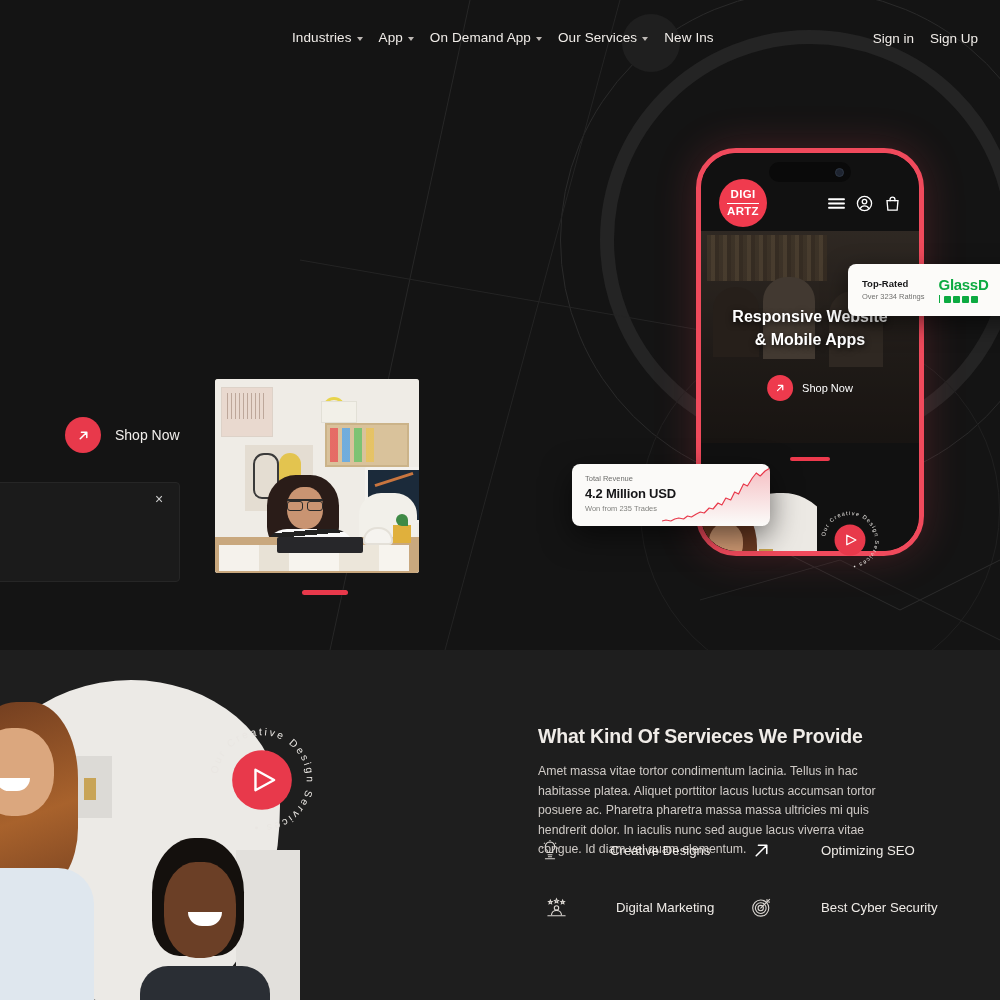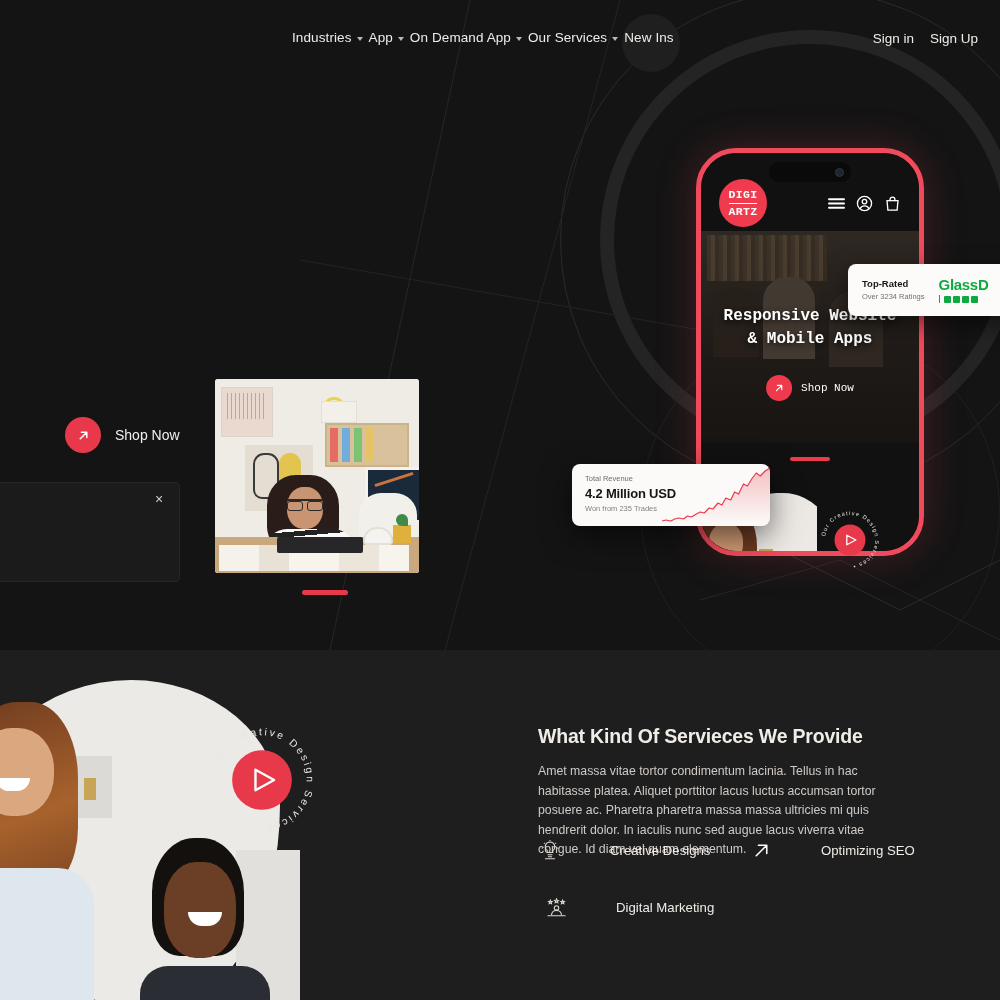--- a/index.html
+++ b/index.html
@@ -46,21 +46,21 @@
     cursor:pointer; font-family:"Liberation Sans", sans-serif;
   }
 
   
   .nav {
     position:absolute; left:0; top:0; width:1000px; height:82px;
     display:flex; align-items:center; z-index:30;
   }
   .nav-center {
     position:absolute; left:292px; top:30px;
-    display:flex; align-items:flex-start; gap:6px;
+    display:flex; align-items:flex-start; gap:16px;
   }
   .nav-item {
     font-size:13.5px; color:#f0ece8; letter-spacing:.1px;
     display:flex; align-items:center; gap:5px; cursor:pointer; white-space:nowrap;
   }
   .caret {
     width:0;height:0;border-left:3.5px solid transparent;border-right:3.5px solid transparent;
     border-top:4px solid #bdb8b4; margin-top:2px;
   }
   .nav-right {
@@ -149,21 +149,21 @@
 
   .slider-bar {
     position:absolute; left:302px; top:590px; width:46px; height:5px;
     background:#e8394b; border-radius:3px; cursor:pointer;
   }
 
   
   .phone {
     position:absolute; left:696px; top:148px; width:228px; height:408px;
     border:5px solid #f04a5c; border-radius:40px; background:#0e0e0e;
-    overflow:hidden; box-shadow:0 0 42px rgba(240,74,92,.22);font-family:Liberation Mono, monospace;
+    overflow:hidden; box-shadow:0 0 42px rgba(240,74,92,.22);
   }
   .phone-inner { position:absolute; inset:0; border-radius:35px; overflow:hidden; background:#111; }
   .notch {
     position:absolute; left:50%; transform:translateX(-50%); top:9px;
     width:82px; height:20px; background:#0a0a0a; border-radius:12px;
     display:flex; align-items:center; justify-content:flex-end; padding-right:7px;
   }
   .notch-dot { width:9px;height:9px;border-radius:50%;background:#1e2430;border:1.5px solid #2e3644; }
   .ph-topbar {
     position:absolute; left:0; top:0; width:100%; height:78px;
@@ -540,13 +540,25 @@
         <path d="M18.4 4.4l.55 1.25 1.35.13-1.02.92.3 1.33-1.18-.7-1.18.7.3-1.33-1.02-.92 1.35-.13z"></path>
         <circle cx="12" cy="12.4" r="2.3"></circle>
         <path d="M6.8 20.2c0-3.1 2.3-5.2 5.2-5.2s5.2 2.1 5.2 5.2"></path>
         <path d="M3 20.6h18" stroke-linecap="round"></path>
       </svg>
     </span>
     <span class="svc-lb">Digital Marketing</span>
   </div>
 
 
+  <div class="svc svc-col2">
+    <span class="svc-ic">
+      <svg width="23" height="23" viewBox="0 0 24 24" fill="none" stroke="#dcd8d3" stroke-width="1.15">
+        <circle cx="11.2" cy="12.6" r="8.4"></circle>
+        <circle cx="11.2" cy="12.6" r="5.6"></circle>
+        <circle cx="11.2" cy="12.6" r="2.8"></circle>
+        <path d="M11.2 12.6 L20.4 3.6" stroke-linecap="round"></path>
+        <path d="M17.6 3.2l.4 2.8 2.8.4" stroke-linejoin="round"></path>
+      </svg>
+    </span>
+    <span class="svc-lb">Best Cyber Security</span>
+  </div>
 </div>
 
 </body></html>

